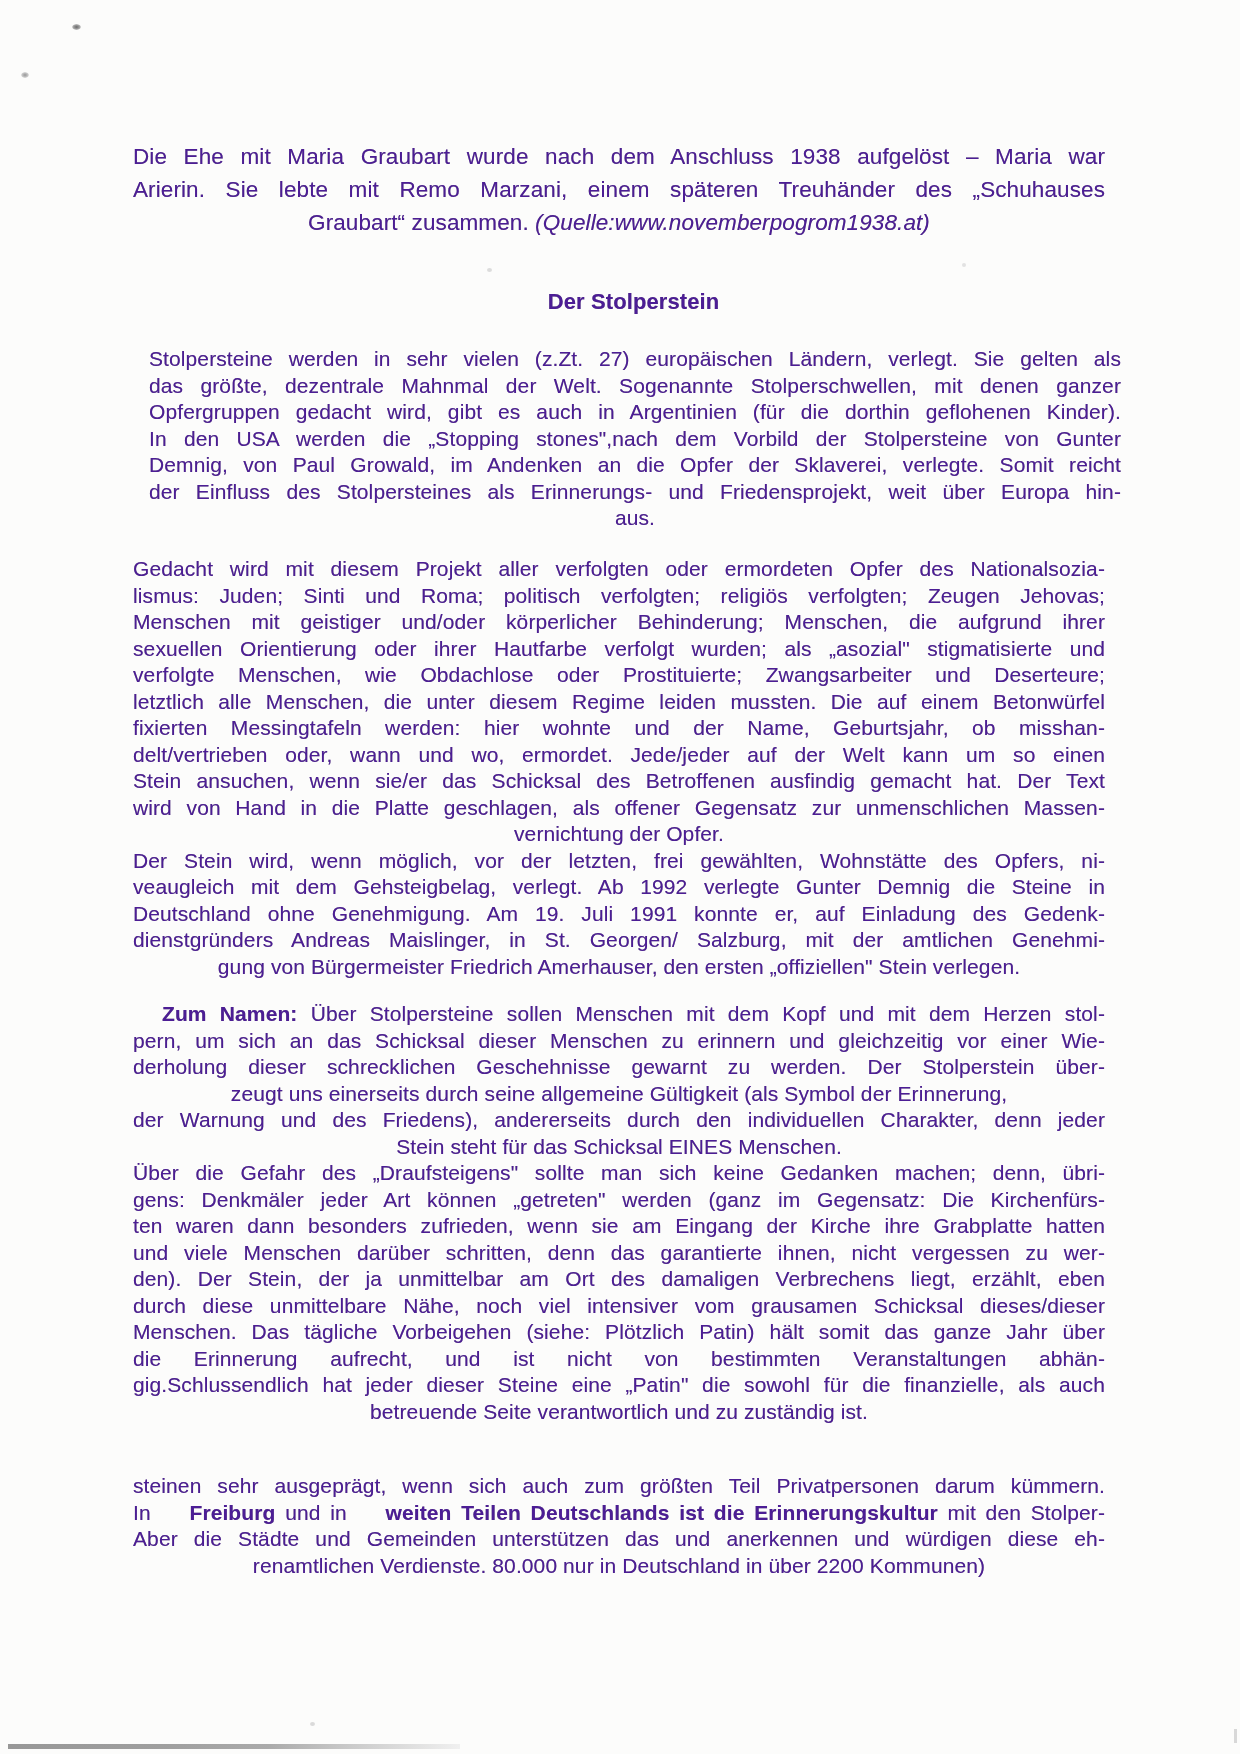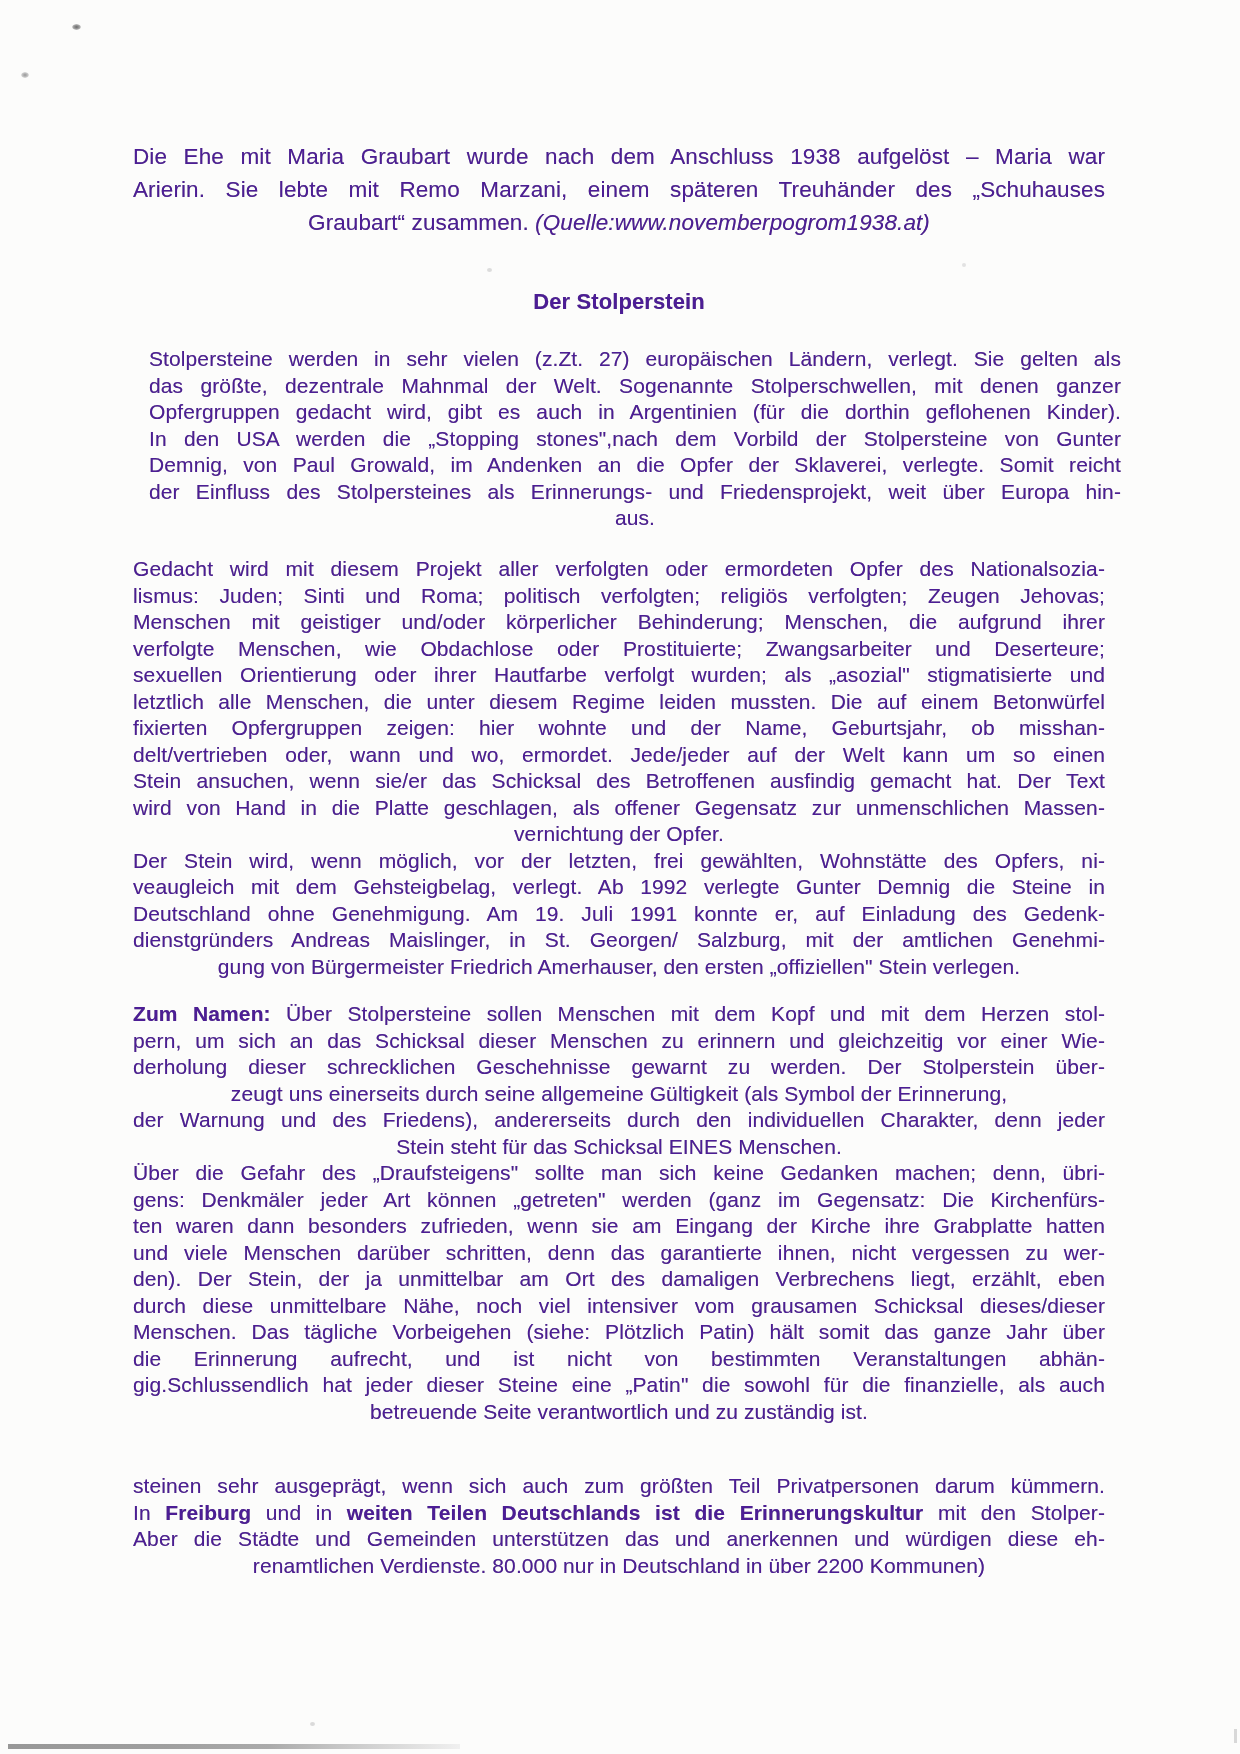--- a/index.html
+++ b/index.html
@@ -18,21 +18,21 @@
   #b-heading{top:288px;font-size:22px;line-height:27px;}
   #b-p2{top:346px;margin-left:16px;}
   #b-p3{top:556px;}
   #b-p4{top:1001px;}
   #b-p5{top:1473px;}
   .style-body{font-size:21px;line-height:26.5px;}
   .style-intro{letter-spacing:.2px;}
   .style-heading{font-weight:bold;}
   .line{text-align:center;letter-spacing:.1px;text-shadow:0 0 .6px rgba(56,56,56,.5);}
   .line.j{text-align:justify;text-align-last:justify;}
-  .seg-b{font-weight:bold;}
+  .seg-b{font-weight:bold;margin-left:29px;}
   .seg-i{font-style:italic;}
   
   .speck{position:absolute;border-radius:50%;}
   .s1{left:72px;top:24px;width:9px;height:6px;background:radial-gradient(ellipse at center,#686868 0%,#a9a9a9 55%,rgba(255,255,255,0) 78%);}
   .s2{left:21px;top:72px;width:8px;height:6px;background:radial-gradient(ellipse at center,#979797 0%,#c9c9c9 55%,rgba(255,255,255,0) 78%);}
   .s3{left:487px;top:268px;width:5px;height:4px;background:#dcdcdc;}
   .s4{left:962px;top:263px;width:4px;height:4px;background:#e2e2e2;}
   .s5{left:310px;top:1722px;width:5px;height:4px;background:#dadada;}
   .bottom-bar{
     position:absolute;left:8px;top:1744px;width:452px;height:5px;
@@ -65,24 +65,24 @@
         <div class="line j"><span>Opfergruppen gedacht wird, gibt es auch in Argentinien (für die dorthin geflohenen Kinder).</span></div>
         <div class="line j"><span>In den USA werden die „Stopping stones",nach dem Vorbild der Stolpersteine von Gunter</span></div>
         <div class="line j"><span>Demnig, von Paul Growald, im Andenken an die Opfer der Sklaverei, verlegte. Somit reicht</span></div>
         <div class="line j"><span>der Einfluss des Stolpersteines als Erinnerungs- und Friedensprojekt, weit über Europa hin-</span></div>
         <div class="line"><span>aus.</span></div>
       </div>
       <div id="b-p3" class="block style-body">
         <div class="line j"><span>Gedacht wird mit diesem Projekt aller verfolgten oder ermordeten Opfer des Nationalsozia-</span></div>
         <div class="line j"><span>lismus: Juden; Sinti und Roma; politisch verfolgten; religiös verfolgten; Zeugen Jehovas;</span></div>
         <div class="line j"><span>Menschen mit geistiger und/oder körperlicher Behinderung; Menschen, die aufgrund ihrer</span></div>
+        <div class="line j"><span>sexuellen Orientierung oder ihrer Hautfarbe verfolgt wurden; als „asozial" stigmatisierte und</span></div>
         <div class="line j"><span>verfolgte Menschen, wie Obdachlose oder Prostituierte; Zwangsarbeiter und Deserteure;</span></div>
-        <div class="line j"><span>sexuellen Orientierung oder ihrer Hautfarbe verfolgt wurden; als „asozial" stigmatisierte und</span></div>
         <div class="line j"><span>letztlich alle Menschen, die unter diesem Regime leiden mussten. Die auf einem Betonwürfel</span></div>
-        <div class="line j"><span>fixierten Opfergruppen zeigen: hier wohnte und der Name, Geburtsjahr, ob misshan-</span></div>
+        <div class="line j"><span>fixierten Messingtafeln werden: hier wohnte und der Name, Geburtsjahr, ob misshan-</span></div>
         <div class="line j"><span>delt/vertrieben oder, wann und wo, ermordet. Jede/jeder auf der Welt kann um so einen</span></div>
         <div class="line j"><span>Stein ansuchen, wenn sie/er das Schicksal des Betroffenen ausfindig gemacht hat. Der Text</span></div>
         <div class="line j"><span>wird von Hand in die Platte geschlagen, als offener Gegensatz zur unmenschlichen Massen-</span></div>
         <div class="line"><span>vernichtung der Opfer.</span></div>
         <div class="line j"><span>Der Stein wird, wenn möglich, vor der letzten, frei gewählten, Wohnstätte des Opfers, ni-</span></div>
         <div class="line j"><span>veaugleich mit dem Gehsteigbelag, verlegt. Ab 1992 verlegte Gunter Demnig die Steine in</span></div>
         <div class="line j"><span>Deutschland ohne Genehmigung. Am 19. Juli 1991 konnte er, auf Einladung des Gedenk-</span></div>
         <div class="line j"><span>dienstgründers Andreas Maislinger, in St. Georgen/ Salzburg, mit der amtlichen Genehmi-</span></div>
         <div class="line"><span>gung von Bürgermeister Friedrich Amerhauser, den ersten „offiziellen" Stein verlegen.</span></div>
       </div>

